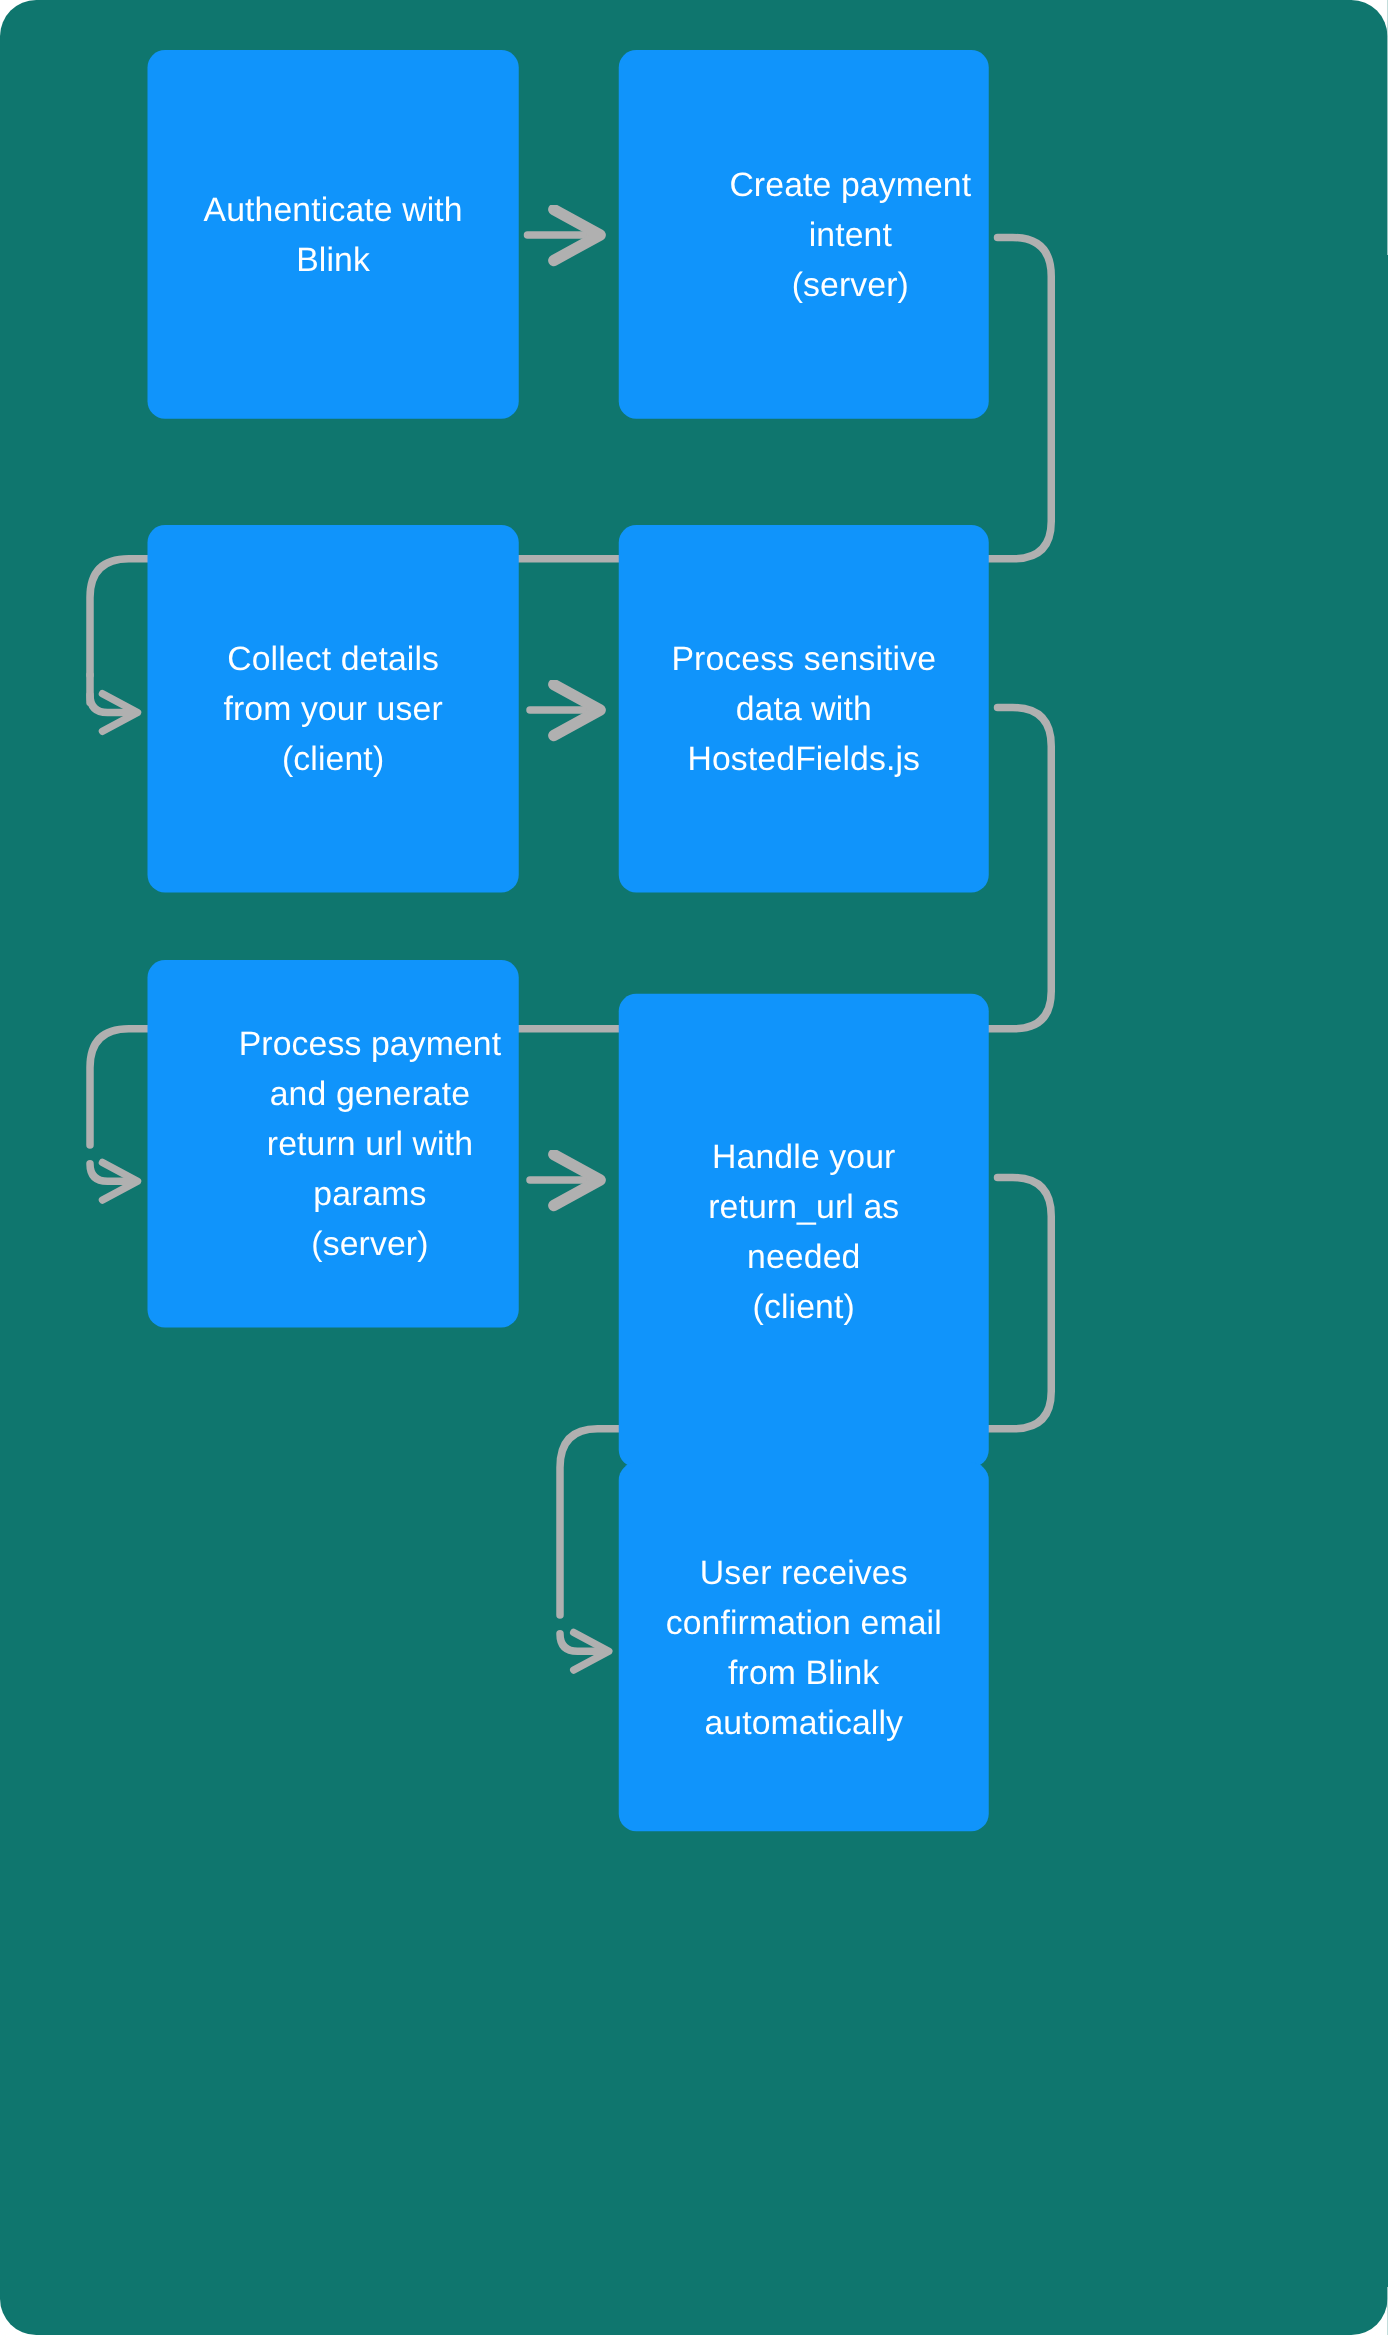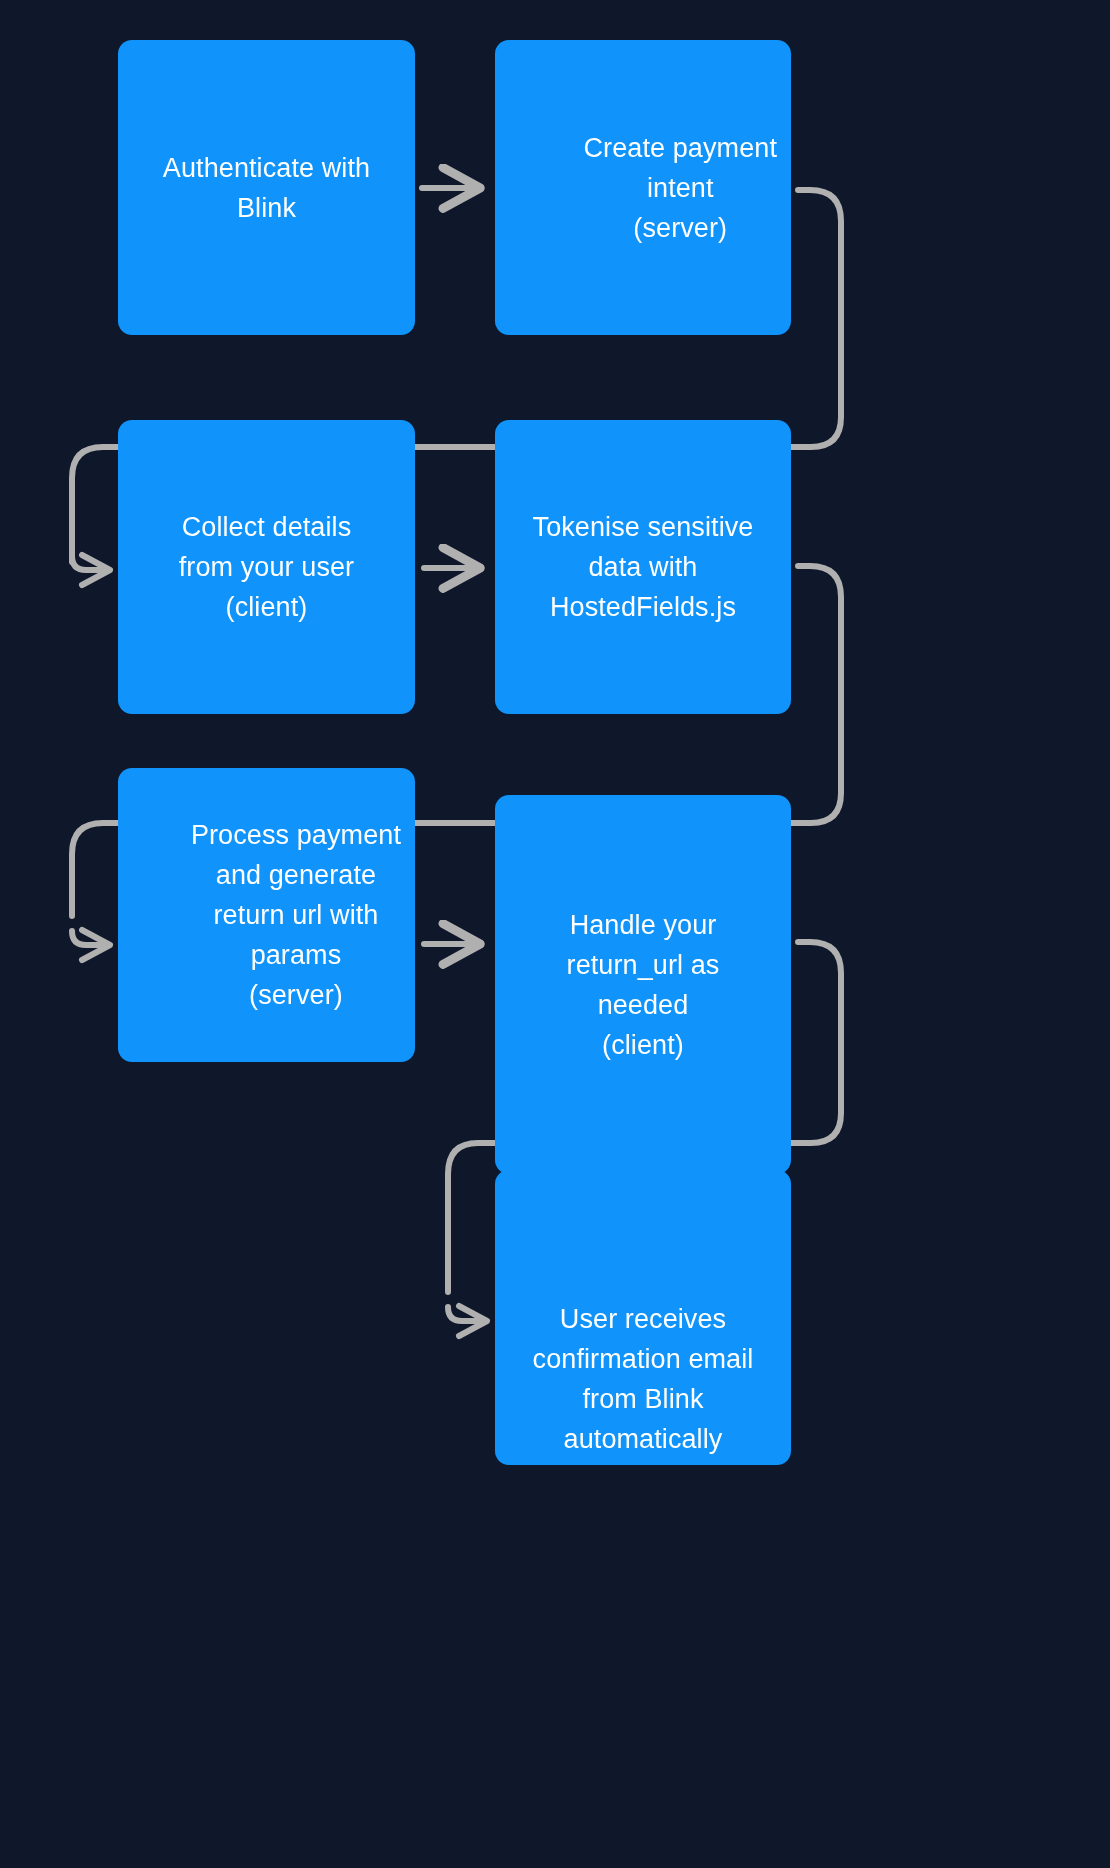--- a/index.html
+++ b/index.html
@@ -43,21 +43,21 @@
     font-size: 27px;
     line-height: 40px;
     font-weight: 400;
     white-space: pre-line;
     letter-spacing: 0.1px;
   }
 </style>
 </head>
 <body>
 
-<div id="canvas" style="background: #0f172a;">
+<div id="canvas" style="background: #0f766e; border-radius: 29px;">
 
   <svg id="connector-layer" viewBox="0 0 1110 1868" width="1110" height="1868">
     <defs>
       <marker id="arrowhead" markerWidth="10" markerHeight="10" refX="7.2" refY="4" orient="auto" markerUnits="strokeWidth">
         <path d="M 1.2 0.6 L 7.4 4 L 1.2 7.4" fill="none" stroke="#b0b0b0" stroke-width="1.5" stroke-linecap="round" stroke-linejoin="round"></path>
       </marker>
     </defs>
 
     <path d="M 422 188 L 479 188" fill="none" stroke="#b0b0b0" stroke-width="6" stroke-linecap="round" marker-end="url(#arrowhead)"></path>
 
@@ -93,40 +93,40 @@
 (server)</span>
   </div>
 
   <div class="node" id="node-n3" style="left: 118px; top: 420px; width: 297px; height: 294px; background: rgb(16, 148, 251);">
     <span class="node-label">Collect details
 from your user
 (client)</span>
   </div>
 
   <div class="node" id="node-n4" style="left: 495px; top: 420px; width: 296px; height: 294px; background: rgb(16, 148, 251);">
-    <span class="node-label">Tokenise sensitive
+    <span class="node-label">Process sensitive
 data with
 HostedFields.js</span>
   </div>
 
   <div class="node" id="node-n5" style="left: 118px; top: 768px; width: 297px; height: 294px; background: rgb(16, 148, 251); justify-content: flex-end;">
     <span class="node-label">Process payment
 and generate
 return url with
 params
 (server)</span>
   </div>
 
   <div class="node" id="node-n6" style="left: 495px; top: 795px; width: 296px; height: 379px; background: rgb(16, 148, 251);">
     <span class="node-label">Handle your
 return_url as
 needed
 (client)</span>
   </div>
 
-  <div class="node" id="node-n7" style="left: 495px; top: 1170px; width: 296px; height: 295px; background: rgb(16, 148, 251); align-items: flex-end;">
+  <div class="node" id="node-n7" style="left: 495px; top: 1170px; width: 296px; height: 295px; background: rgb(16, 148, 251);">
     <span class="node-label">User receives
 confirmation email
 from Blink
 automatically</span>
   </div>
 
 </div>
 
 </body></html>

